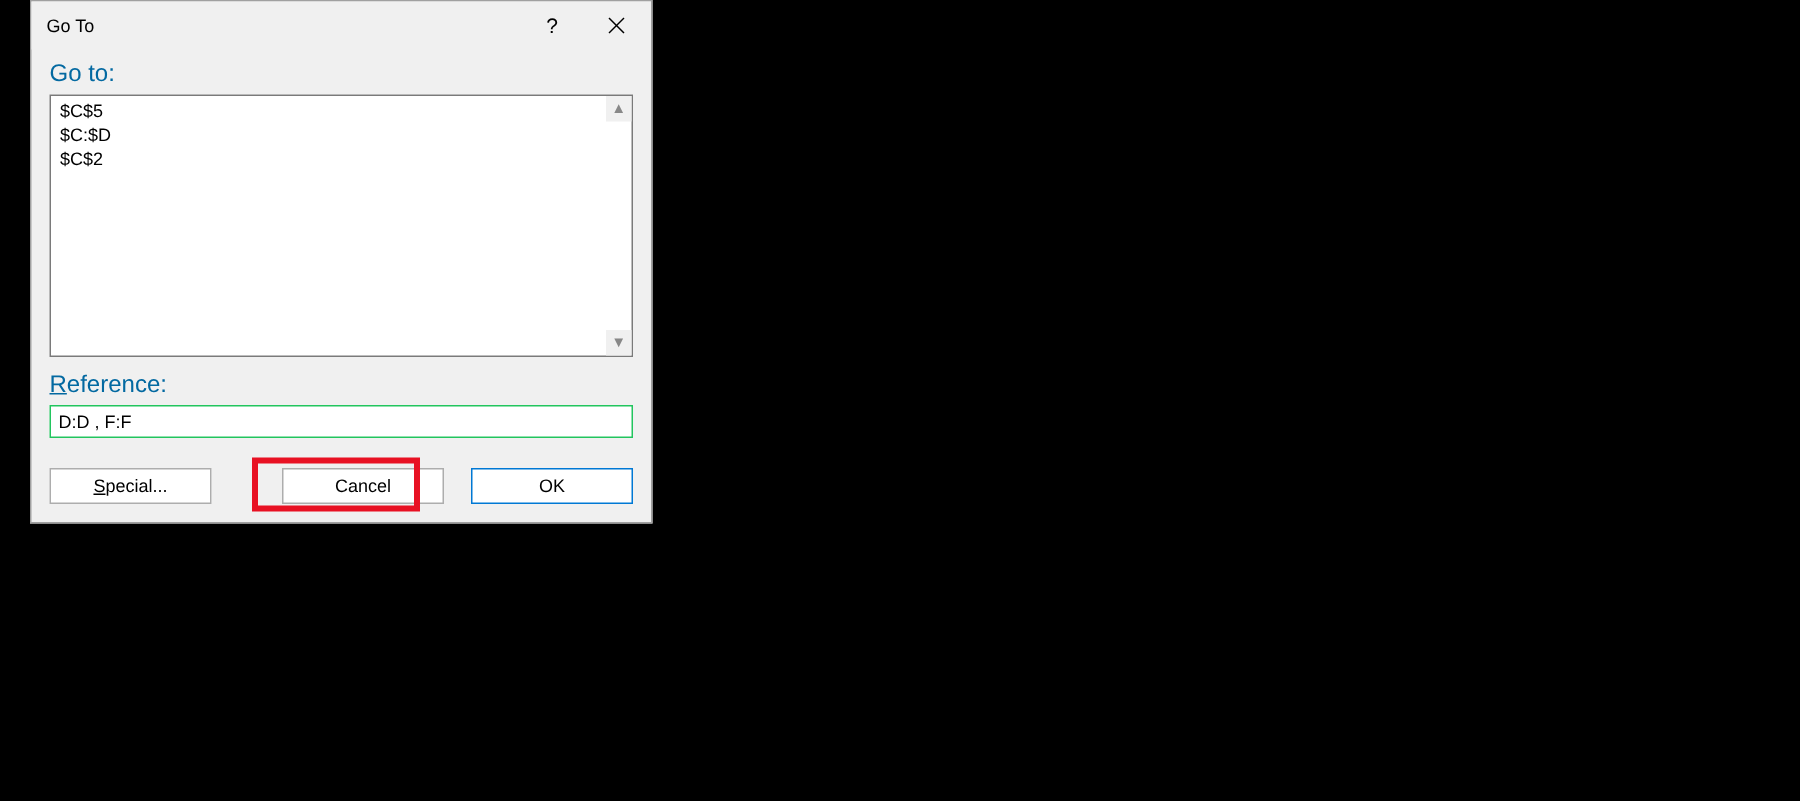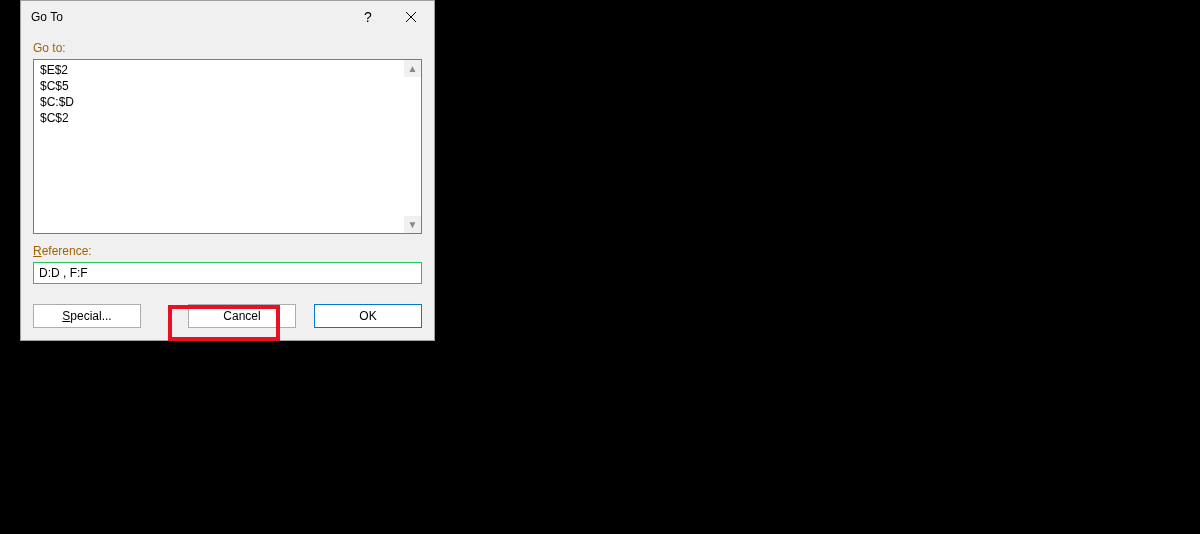--- a/index.html
+++ b/index.html
@@ -55,22 +55,22 @@
       font-size: 14px;
     }
     .titlebar-btn.close svg {
       width: 12px;
       height: 12px;
     }
     .body {
       padding: 8px 12px 12px 12px;
     }
     .label {
-      font-size: 12px;
-      color: #a16207;
+      font-size: 16px;
+      color: #0369a1;
       margin-bottom: 4px;
       display: block;
     }
     .listbox {
       position: relative;
       width: 100%;
       height: 175px;
       background: #fff;
       border: 1px solid #7a7a7a;
       margin-bottom: 10px;
@@ -170,21 +170,20 @@
       </div>
     </div>
   </div>
 
   <div class="body">
     <span class="label">Go to:</span>
 
     <div class="listbox">
       <div class="scroll-arrow up">▲</div>
       <div class="listbox-inner">
-        <div class="list-item">$E$2</div>
         <div class="list-item">$C$5</div>
         <div class="list-item">$C:$D</div>
         <div class="list-item">$C$2</div>
       </div>
       <div class="scroll-arrow down">▼</div>
     </div>
 
     <span class="label"><span class="underline">R</span>eference:</span>
     <input class="ref-input" type="text" value="D:D , F:F" style="">
   </div>

